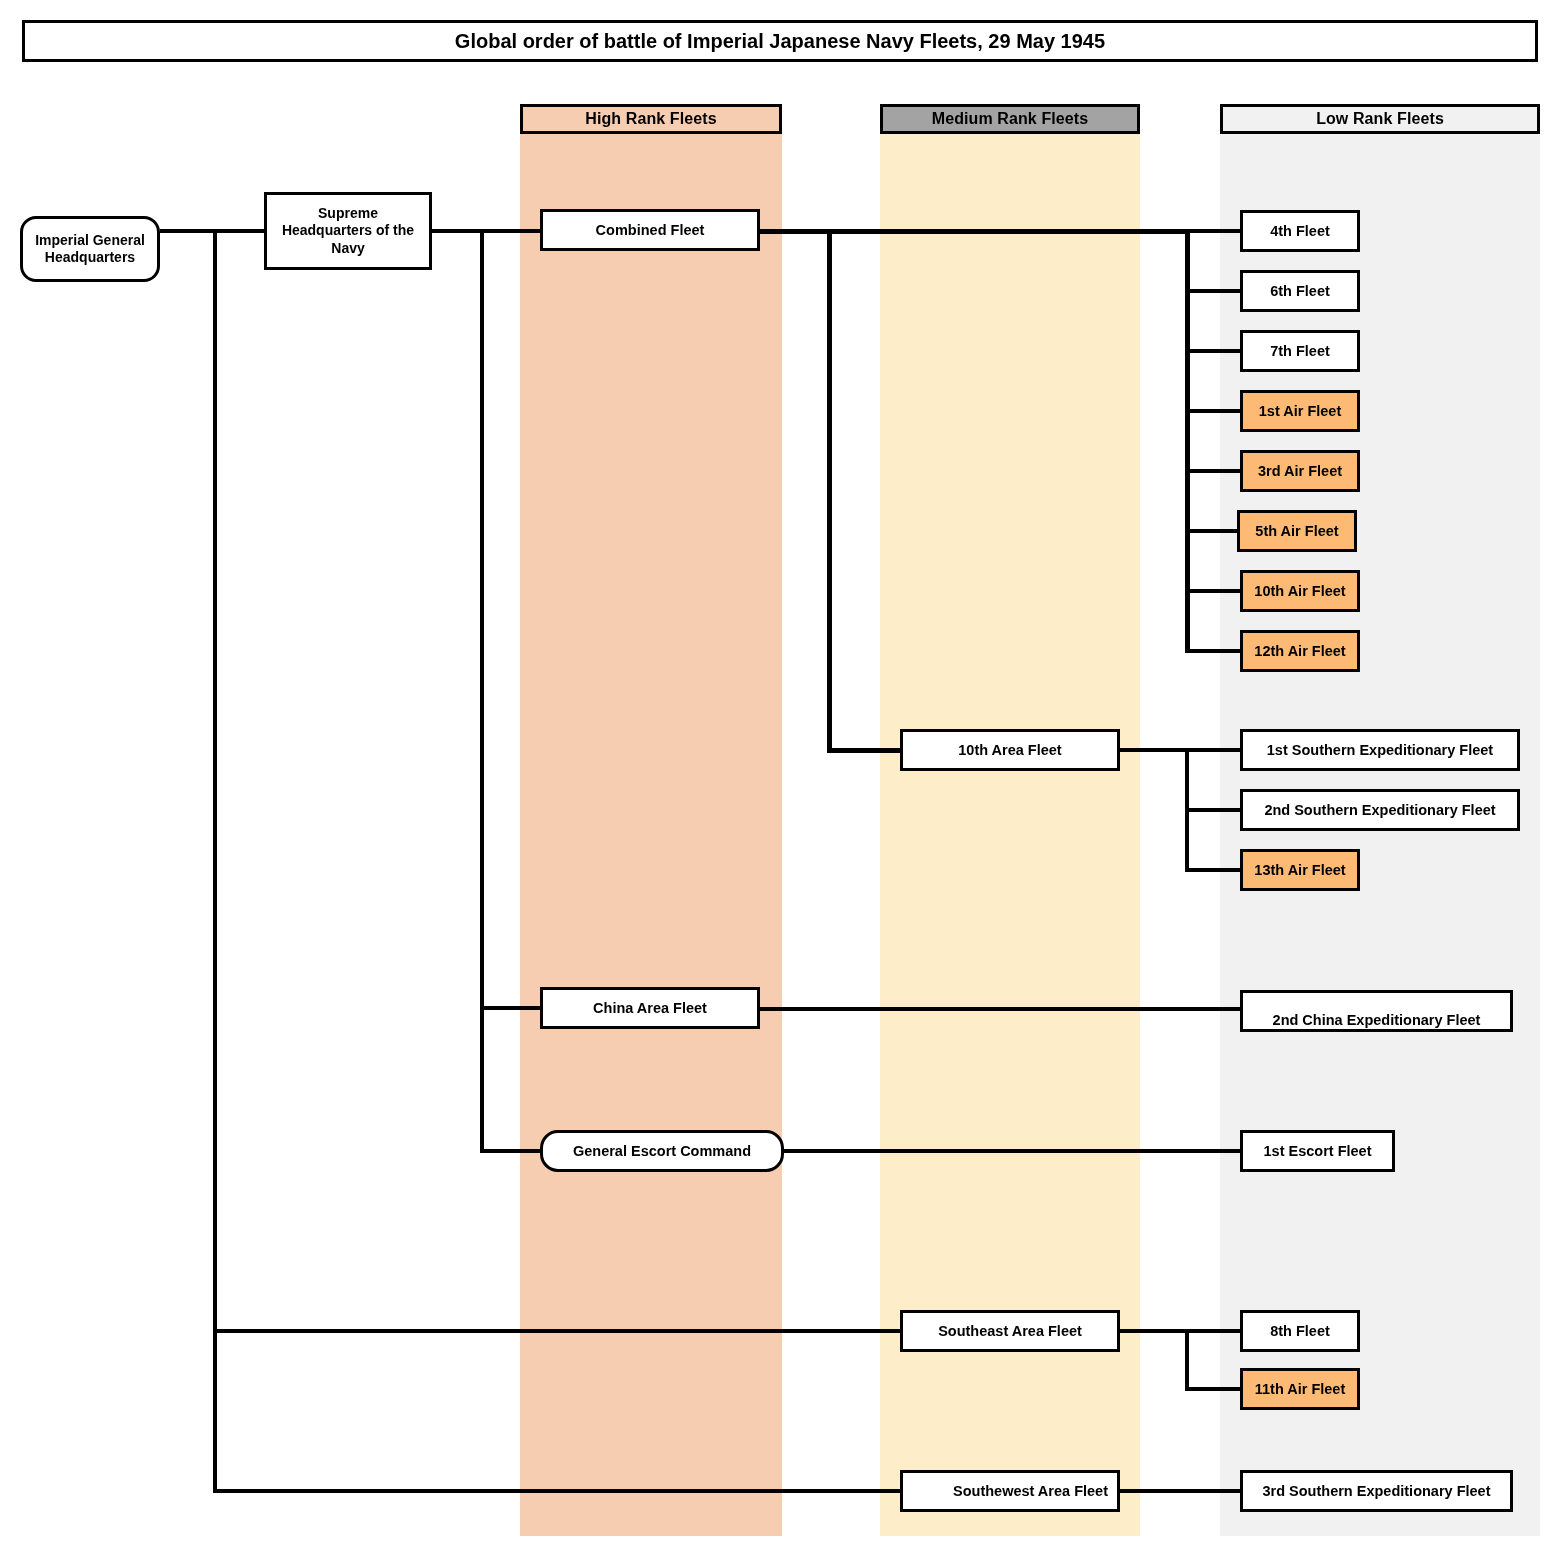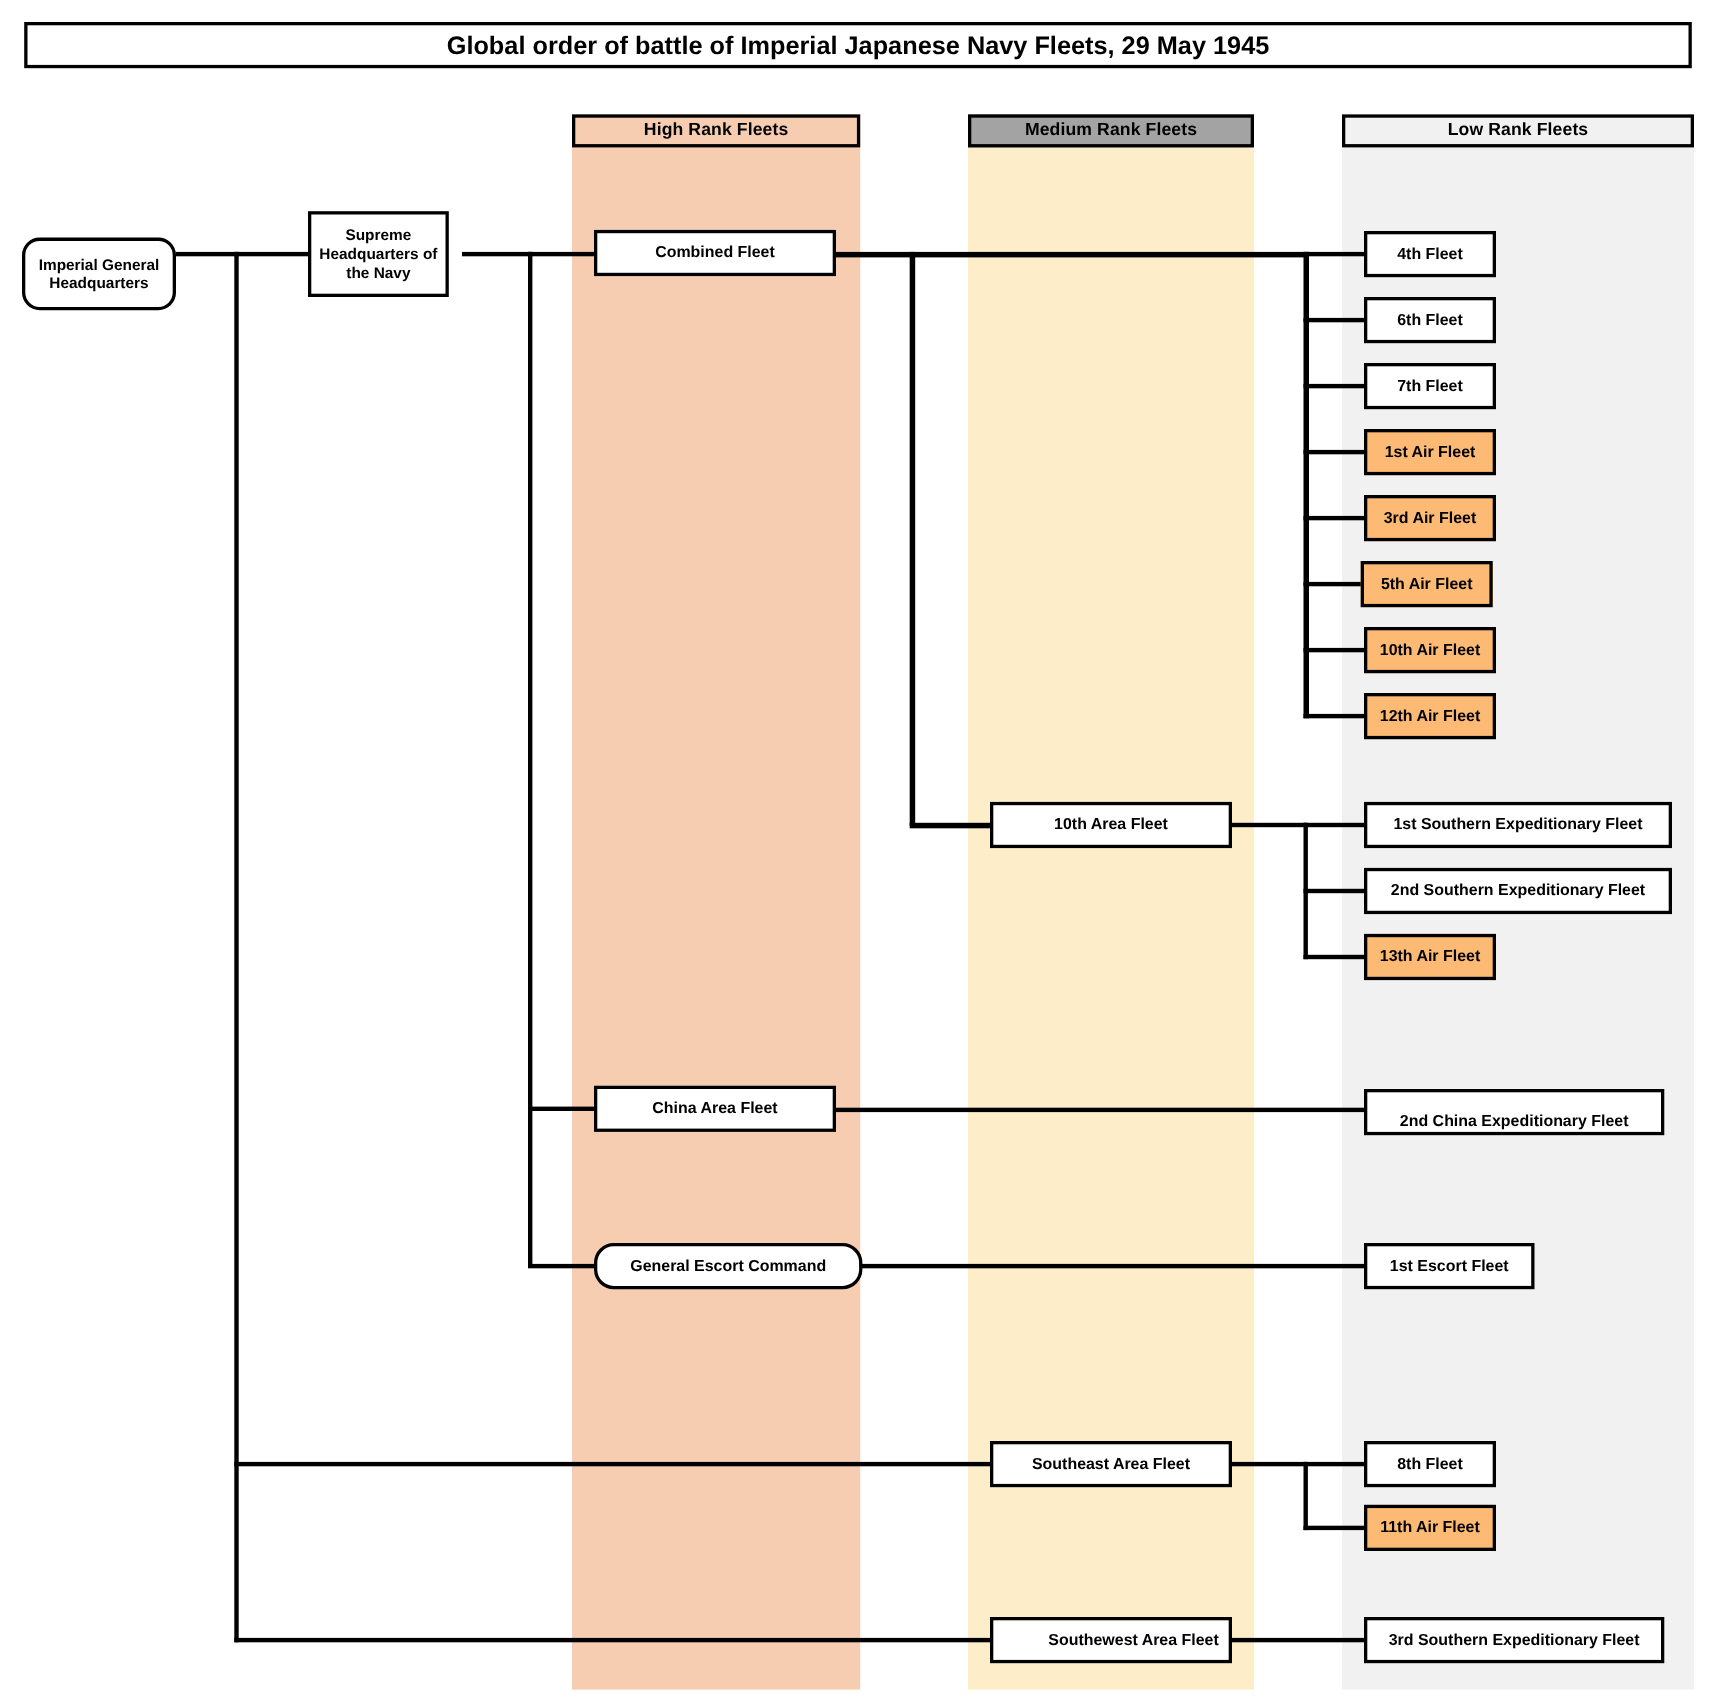--- a/index.html
+++ b/index.html
@@ -49,21 +49,21 @@
     height: 42px;
     border: 3px solid #000000;
     box-sizing: border-box;
     background: #ffffff;
     display: flex;
     align-items: center;
     justify-content: center;
     z-index: 4;
   }
   #title-bar .title-text {
-    font-size: 23px;
+    font-size: 20px;
     font-weight: bold;
     color: #000000;
     text-align: center;
   }
 
   
   .conn {
     position: absolute;
     background: #000000;
     z-index: 1;
@@ -163,21 +163,21 @@
   <div class="conn v" style="left:1185px; top:1329px; width:4px; height:62px;"></div>
   <div class="conn h" style="left:1185px; top:1329px; width:58px; height:4px;"></div>
   <div class="conn h" style="left:1185px; top:1387px; width:58px; height:4px;"></div>
 
   <div class="conn h" style="left:1118px; top:1489px; width:124px; height:4px;"></div>
 
   <div class="node multiline" style="left:20px; top:216px; width:140px; height:66px;border-radius:16px;">
     <span>Imperial General Headquarters</span>
   </div>
 
-  <div class="node multiline" style="left:280px; top:192px; width:128px; height:78px;justify-content:flex-end;">
+  <div class="node multiline" style="left:264px; top:192px; width:168px; height:78px;justify-content:flex-end;">
     <span>Supreme Headquarters of the Navy</span>
   </div>
 
   <div class="node" style="left:540px; top:209px; width:220px; height:42px;">
     <span>Combined Fleet</span>
   </div>
 
   <div class="node" style="left:540px; top:987px; width:220px; height:42px;">
     <span>China Area Fleet</span>
   </div>

